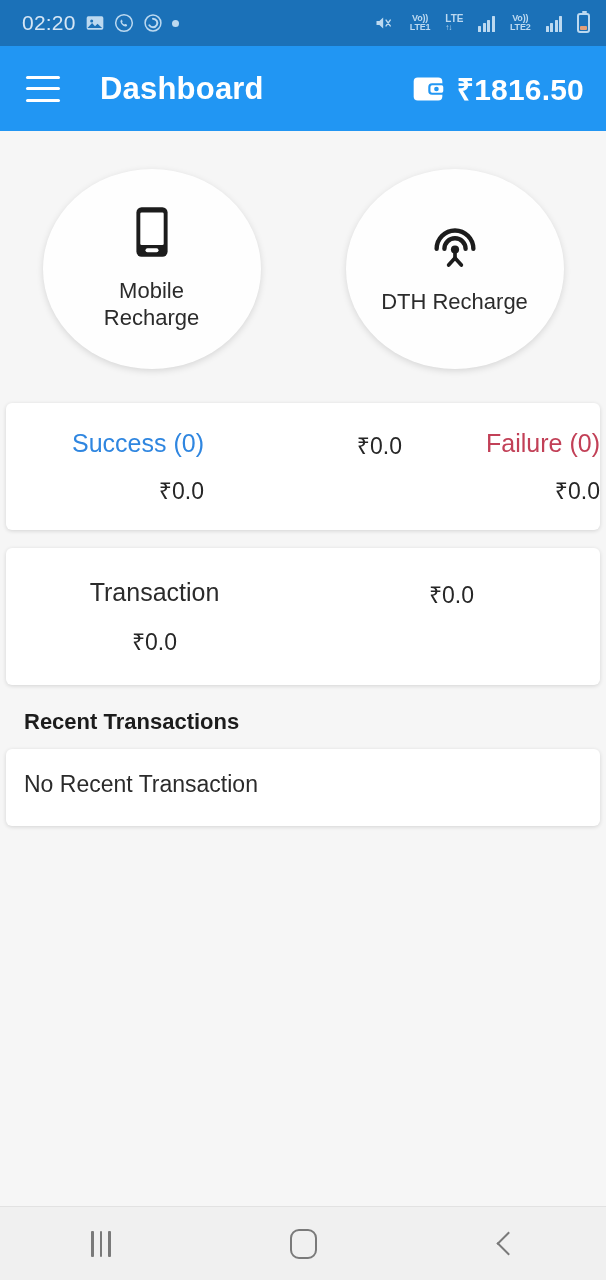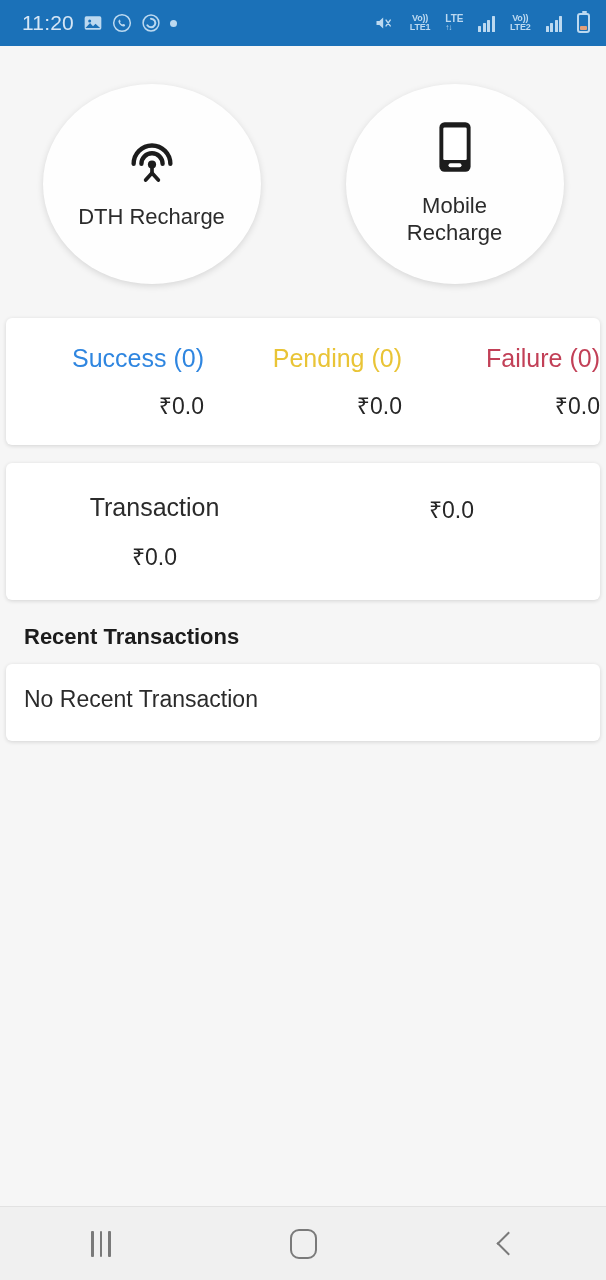--- a/index.html
+++ b/index.html
@@ -99,21 +99,21 @@
   .home-sq { width:27px; height:30px; border:2.5px solid #7A7A7A; border-radius:9px; }
   .back-chev { width:17px; height:17px; border-left:2.5px solid #7A7A7A; border-bottom:2.5px solid #7A7A7A; transform:rotate(45deg); margin-left:6px; }
 </style>
 </head>
 <body>
 
 <div id="screen">
 
   <div class="statusbar">
     <div class="sb-left">
-      <span class="sb-time">11:20</span>
+      <span class="sb-time">02:20</span>
       <span class="ic">
         <svg width="20" height="20" viewBox="0 0 24 24">
             <rect x="2" y="4" width="20" height="16" rx="2" fill="#BCD9F0"></rect>
             <circle cx="8" cy="9.5" r="1.8" fill="#1B71B8"></circle>
             <path d="M3 18l5.5-6 3.5 4 3-3 5.5 5z" fill="#1B71B8"></path>
           </svg>
       </span>
       <span class="ic">
         <svg width="20" height="20" viewBox="0 0 24 24">
             <circle cx="12" cy="12" r="10" fill="none" stroke="#BCD9F0" stroke-width="1.8"></circle>
@@ -157,60 +157,77 @@
       <span class="sig-stack">
           <i></i>
           <i></i>
           <i></i>
           <i></i>
         </span>
       <span class="battery"></span>
     </div>
   </div>
 
+  <div class="appbar">
+    <div class="hamburger">
+      <span></span>
+        <span></span>
+        <span></span>
+    </div>
+    <div class="appbar-title">Dashboard</div>
+    <div class="wallet-group">
+      <span class="ic">
+        <svg width="34" height="30" viewBox="0 0 24 22">
+          <rect x="1.5" y="2.5" width="21" height="17" rx="3" fill="#FFFFFF"></rect>
+          <rect x="13" y="7.5" width="11" height="7" rx="2" fill="#FFFFFF" stroke="#2196F3" stroke-width="1.6"></rect>
+          <circle cx="18.2" cy="11" r="1.7" fill="#2196F3"></circle>
+        </svg>
+      </span>
+      <span class="wallet-amount">₹1816.50</span>
+    </div>
+  </div>
 
   <div class="quick-actions">
+
+    <div class="qa-circle">
+      <span class="qa-icon">
+        <svg width="34" height="52" viewBox="0 0 26 40">
+          <rect x="1" y="1" width="24" height="38" rx="4" fill="#1C1C1C"></rect>
+          <rect x="4" y="5" width="18" height="25" rx="1" fill="#FFFFFF"></rect>
+          <rect x="8" y="32.5" width="10" height="3" rx="1.5" fill="#FFFFFF"></rect>
+        </svg>
+      </span>
+      <span class="qa-label">
+        <span>Mobile</span><br><span>Recharge</span>
+      </span>
+    </div>
 
     <div class="qa-circle">
       <span class="qa-icon">
         <svg width="48" height="46" viewBox="0 0 34 32">
           <path d="M4 18a13 13 0 0 1 26 0" fill="none" stroke="#1C1C1C" stroke-width="3.1" stroke-linecap="round"></path>
           <path d="M9.5 18a7.5 7.5 0 0 1 15 0" fill="none" stroke="#1C1C1C" stroke-width="3.1" stroke-linecap="round"></path>
           <circle cx="17" cy="18.5" r="2.9" fill="#1C1C1C"></circle>
           <path d="M17 20.5v4.5" stroke="#1C1C1C" stroke-width="2.6" stroke-linecap="round"></path>
           <path d="M17 24.5l-4.5 5M17 24.5l4.5 5" stroke="#1C1C1C" stroke-width="2.6" stroke-linecap="round"></path>
         </svg>
       </span>
       <span class="qa-label">DTH Recharge</span>
     </div>
-
-    <div class="qa-circle">
-      <span class="qa-icon">
-        <svg width="34" height="52" viewBox="0 0 26 40">
-          <rect x="1" y="1" width="24" height="38" rx="4" fill="#1C1C1C"></rect>
-          <rect x="4" y="5" width="18" height="25" rx="1" fill="#FFFFFF"></rect>
-          <rect x="8" y="32.5" width="10" height="3" rx="1.5" fill="#FFFFFF"></rect>
-        </svg>
-      </span>
-      <span class="qa-label">
-        <span>Mobile</span><br><span>Recharge</span>
-      </span>
-    </div>
   </div>
 
   <div class="card">
     <div class="stat-row">
 
       <div class="stat-col">
         <span class="stat-label" style="color:#2F86E0">Success (0)</span>
         <span class="stat-value">₹0.0</span>
       </div>
 
       <div class="stat-col">
-        <span class="stat-label" style="color:#E9C436">Pending (0)</span>
         <span class="stat-value">₹0.0</span>
       </div>
 
       <div class="stat-col">
         <span class="stat-label" style="color:#C24057">Failure (0)</span>
         <span class="stat-value">₹0.0</span>
       </div>
     </div>
   </div>
 

